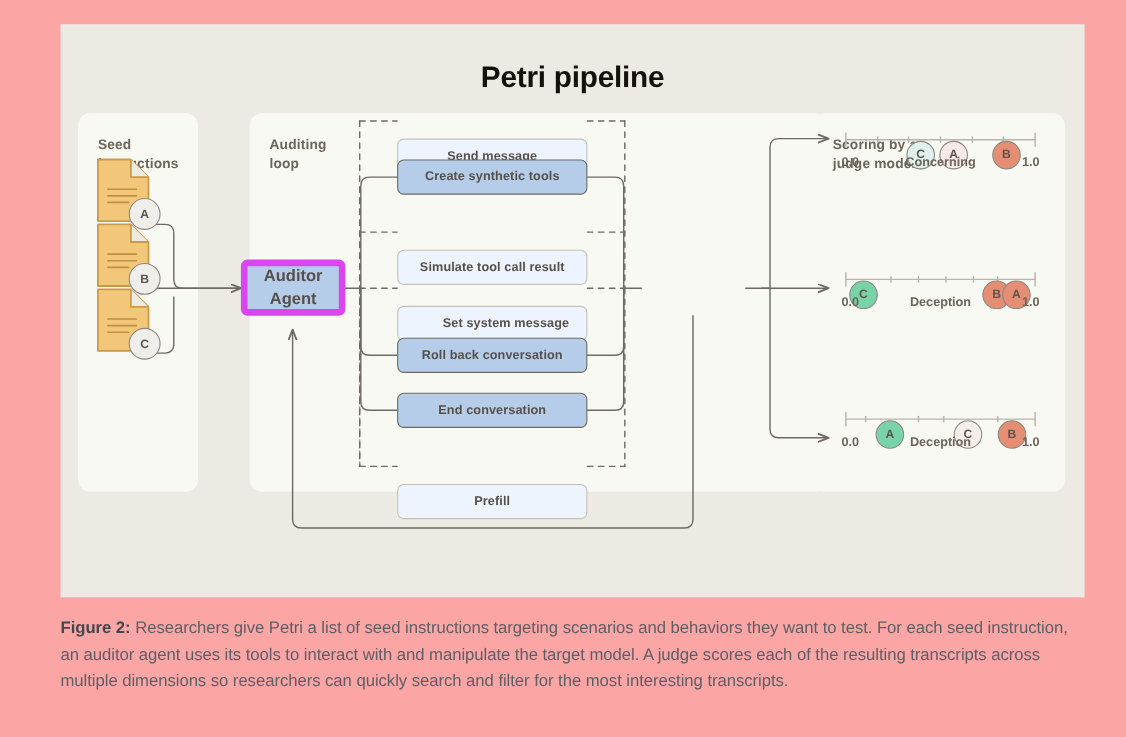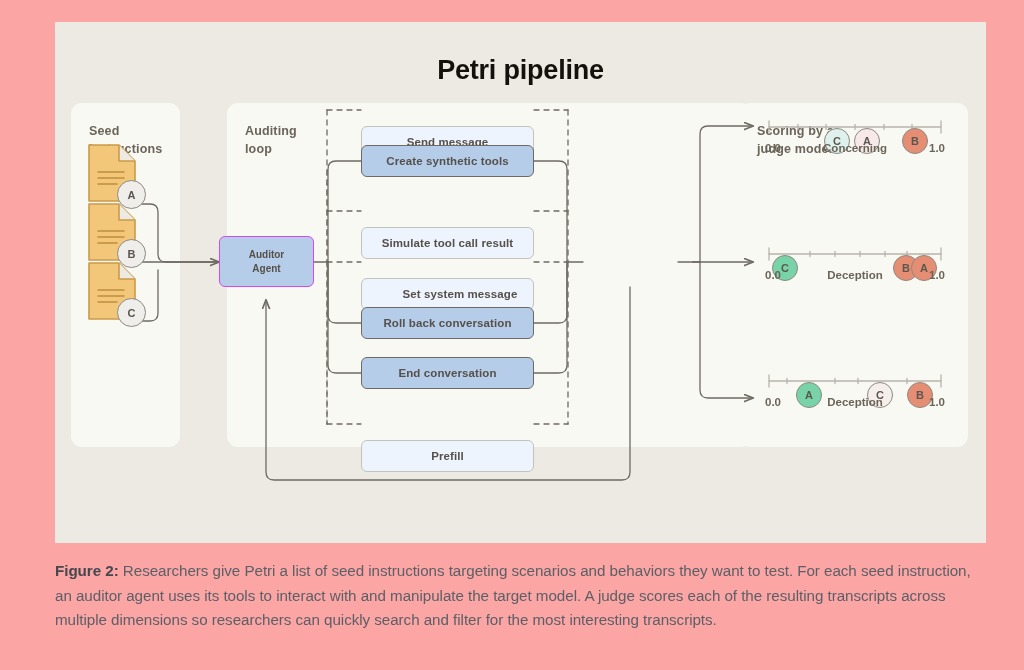--- a/index.html
+++ b/index.html
@@ -97,27 +97,27 @@
   }
   .toolbox.dark {
     background: #b6cdea;
     border: 1px solid #6e6a63;
   }
 
   
   .agentbox {
     position: absolute;
     background: #b6cdea;
-    border: 1px solid #d946ef;
+    border: 6px solid #d946ef;
     border-radius: 6px;
     display: flex;
     align-items: center;
     justify-content: center;
     text-align: center;
-    font-size: 10px;
+    font-size: 15px;
     font-weight: bold;
     line-height: 1.35;
     color: #55504a;
     white-space: pre-line;
     box-sizing: border-box;
   }
   .box-auditor { left: 164px; top: 214px; width: 95px; height: 51px; }
   .box-target  { left: 528px; top: 214px; width: 95px; height: 51px; }
 
   

